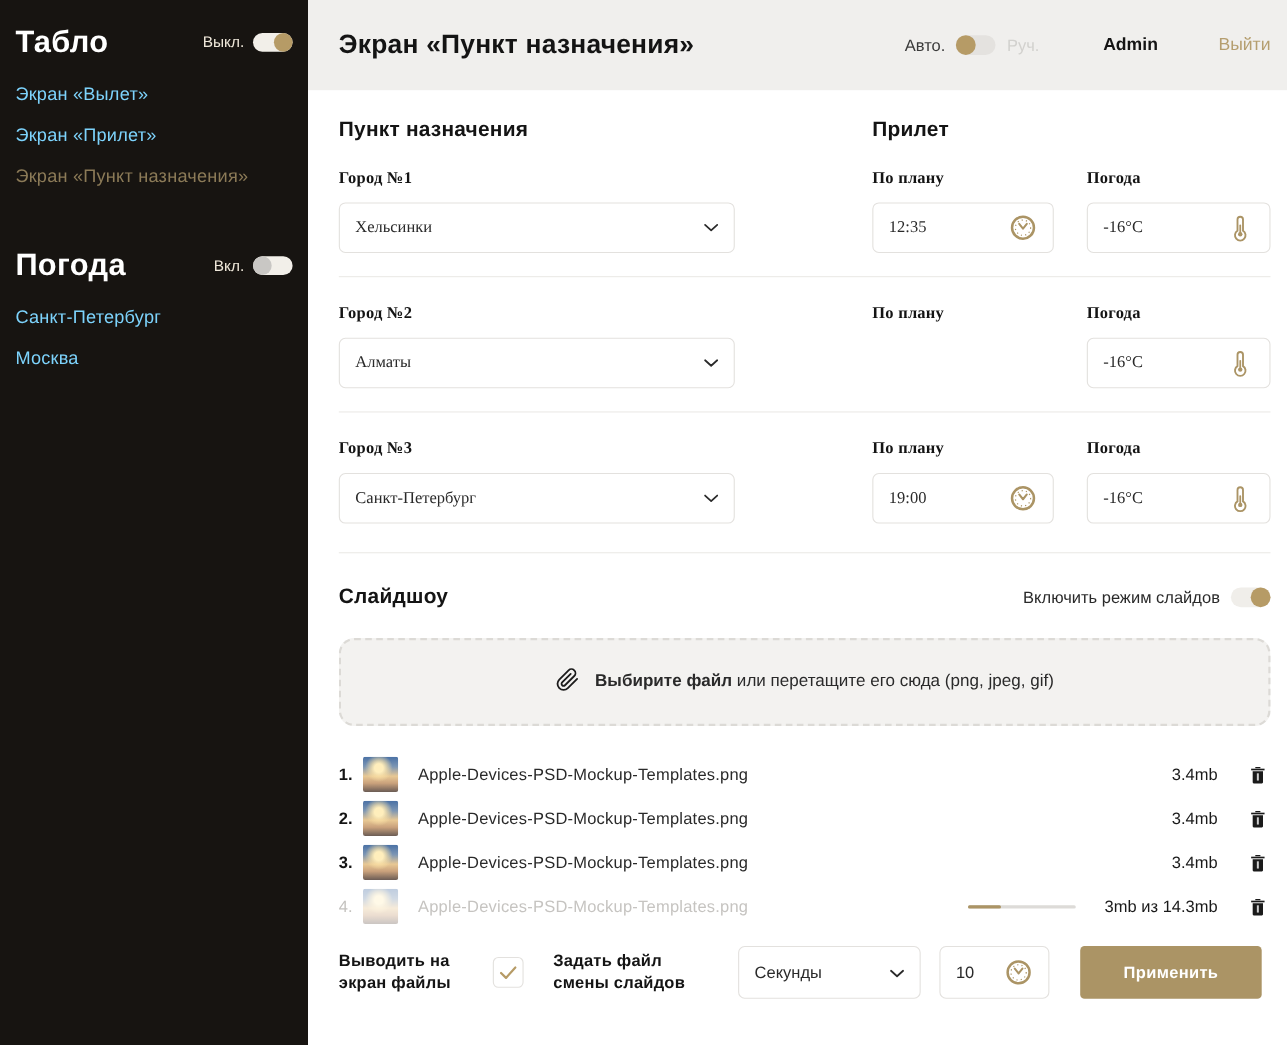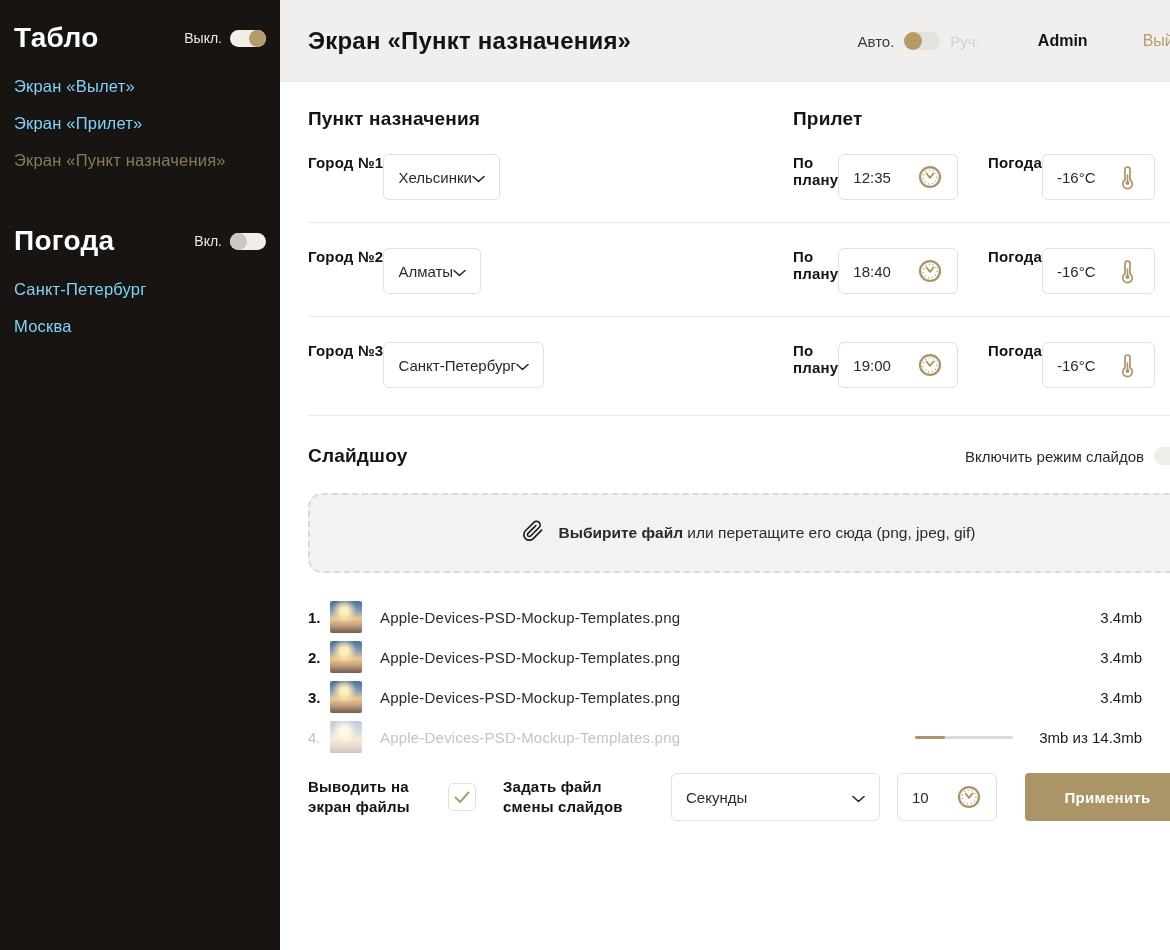--- a/index.html
+++ b/index.html
@@ -35,21 +35,21 @@
   .admin-user { font-size:16px; font-weight:700; margin-left:58px; }
   .logout-link { font-size:16px; color:#b59e6f; margin-left:55px; cursor:pointer; }
 
   .content { padding:26px 15px 0 28px; }
 
   .section-head-row { display:flex; margin-bottom:24px; }
   .h-dest { width:485px; }
   .h2 { font-size:19px; font-weight:700; letter-spacing:.2px; }
 
   .city-row { display:flex; }
-  .col { display:flex; flex-direction:row; }
+  .col { display:flex; flex-direction:column;font-family:Liberation Serif, serif; }
   .col1 { width:360px; }
   .col2 { width:165px; margin-left:125px; }
   .col3 { width:167px; margin-left:30px; }
   .field-label { font-size:15px; font-weight:700; margin-bottom:13px; letter-spacing:.2px; }
   .selectbox, .inputbox { height:46px; border:1px solid #e3e1de; border-radius:6px; background:#fff; display:flex; align-items:center; padding:0 14px; font-size:15px; color:#2a2a2a; }
   .selectbox { justify-content:space-between; cursor:pointer; }
   .inputbox input { border:none; outline:none; font-size:15px; font-family:inherit; color:#2a2a2a; width:100%; background:transparent; }
   .inputbox .icon { flex:none; margin-left:8px; display:flex; }
   .divider { height:1px; background:#ebeae7; margin:21px 0 25px 0; }
   .divider.full { margin:26px 0 0 0; }
@@ -77,21 +77,21 @@
   .file-row.uploading .file-num { color:#c4c2bf; font-weight:400; }
   .file-row.uploading .file-name { color:#c6c4c1; }
   .progress { width:98px; height:3px; border-radius:2px; background:#dddbd8; margin-right:26px; position:relative; flex:none; }
   .progress .fill { position:absolute; left:0; top:0; height:3px; border-radius:2px; background:#ab9465; width:30%; }
 
   .footer-row { display:flex; align-items:center; margin-top:16px; }
   .ftr-label { font-size:15px; font-weight:700; line-height:1.35; letter-spacing:.2px; }
   .lbl-display { width:122px; }
   .checkbox { width:28px; height:28px; border:1px solid #e3e1de; border-radius:5px; margin-left:18px; display:flex; align-items:center; justify-content:center; cursor:pointer; }
   .lbl-interval { width:150px; margin-left:27px; }
-  .unit-select { width:209px; margin-left:18px; height:48px; }
+  .unit-select { width:166px; margin-left:18px; height:48px; }
   .interval-box { width:100px; margin-left:17px; height:48px; }
   .apply-btn { width:165px; height:48px; margin-left:28px; background:#ab9465; border:none; border-radius:4px; color:#fff; font-size:15px; font-weight:700; font-family:inherit; cursor:pointer; letter-spacing:.3px; }
 </style>
 </head>
 <body>
 
 <div class="app">
 
   <aside class="sidebar">
     <div class="sb-section">
@@ -191,30 +191,20 @@
           <span class="field-label">Город №2</span>
           <div class="selectbox">
             <span>Алматы</span>
             <span><svg width="13" height="8" viewBox="0 0 13 8" fill="none">
                   <path d="M1 1.5 L6.5 6.5 L12 1.5" stroke="#2a2a2a" stroke-width="1.6" stroke-linecap="round" stroke-linejoin="round"></path>
                 </svg></span>
           </div>
         </div>
         <div class="col col2">
           <span class="field-label">По плану</span>
-          <div class="inputbox">
-            <input value="18:40" style="">
-            <span class="icon">
-                <svg width="26" height="26" viewBox="0 0 24 24" fill="none" stroke="#ab9465">
-                  <circle cx="12" cy="12" r="9.2" stroke-width="2.1"></circle>
-                  <circle cx="12" cy="12" r="6.4" stroke-width="1" stroke-dasharray="1 2.6"></circle>
-                  <path d="M12 12.8 L8.8 8.8 M12 12.8 L15.2 8.8" stroke-width="1.7" stroke-linecap="round"></path>
-                </svg>
-              </span>
-          </div>
         </div>
         <div class="col col3">
           <span class="field-label">Погода</span>
           <div class="inputbox">
             <input value="-16°C" style="">
             <span class="icon">
                 <svg width="24" height="26" viewBox="0 0 24 24" fill="none" stroke="#ab9465">
                   <path d="M14 14.8V4.5a2.5 2.5 0 0 0-5 0v10.3a4.8 4.8 0 1 0 5 0z" stroke-width="1.7"></path>
                   <circle cx="11.5" cy="18" r="2" fill="#ab9465" stroke="none"></circle>
                   <path d="M11.5 17 V10" stroke-width="1.6" stroke-linecap="round"></path>

